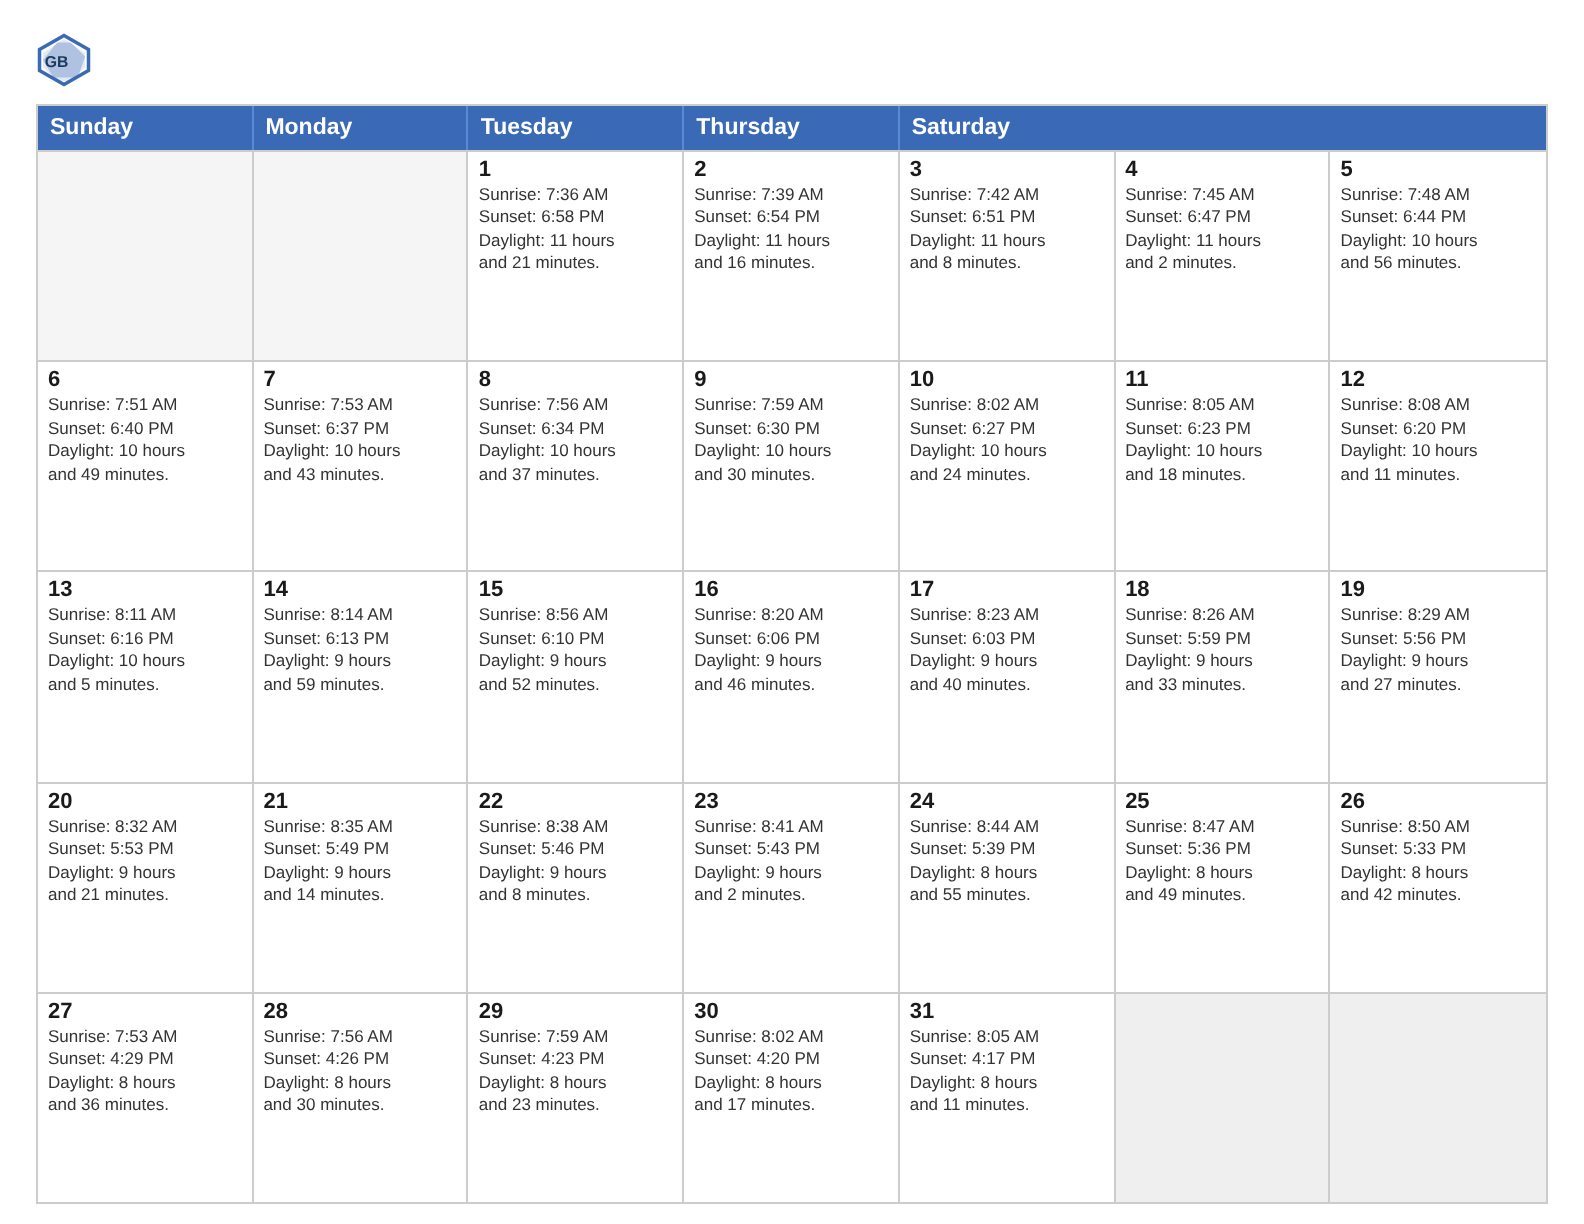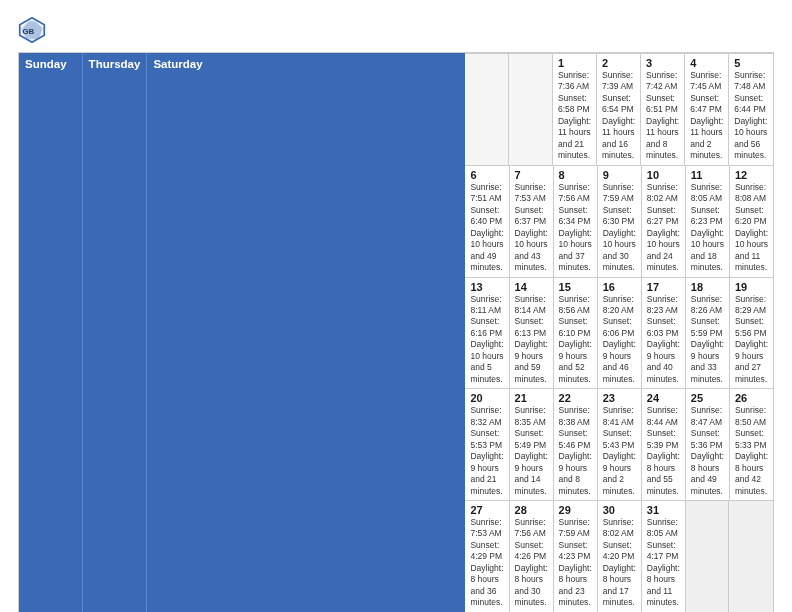--- a/index.html
+++ b/index.html
@@ -48,21 +48,21 @@
       line-height: 1.1;
     }
     .subtitle {
       font-size: 14px;
       color: #444;
       margin-top: 2px;
     }
     .calendar {
       flex: 1;
       display: flex;
-      flex-direction: row;
+      flex-direction: column;
       border: 1px solid #ccc;
     }
     .cal-header {
       display: grid;
       grid-template-columns: repeat(7, 1fr);
       background: #3a6ab5;
     }
     .cal-header-cell {
       color: #fff;
       font-size: 11.5px;
@@ -128,20 +128,22 @@
     </div>
     <div class="title-block">
       <div class="main-title"></div>
       <div class="subtitle"></div>
     </div>
   </div>
 
   <div class="calendar">
     <div class="cal-header" id="cal-header">
         <div class="cal-header-cell">Sunday</div>
+        <div class="cal-header-cell">Monday</div>
+        <div class="cal-header-cell">Tuesday</div>
         <div class="cal-header-cell">Thursday</div>
         <div class="cal-header-cell">Saturday</div>
       </div>
     <div class="cal-body" id="cal-body">
         <div class="cal-row">
           <div class="cal-cell empty"></div>
           <div class="cal-cell empty"></div>
           <div class="cal-cell">
             <div class="day-num">1</div>
             <div class="cell-line">Sunrise: 7:36 AM</div>

